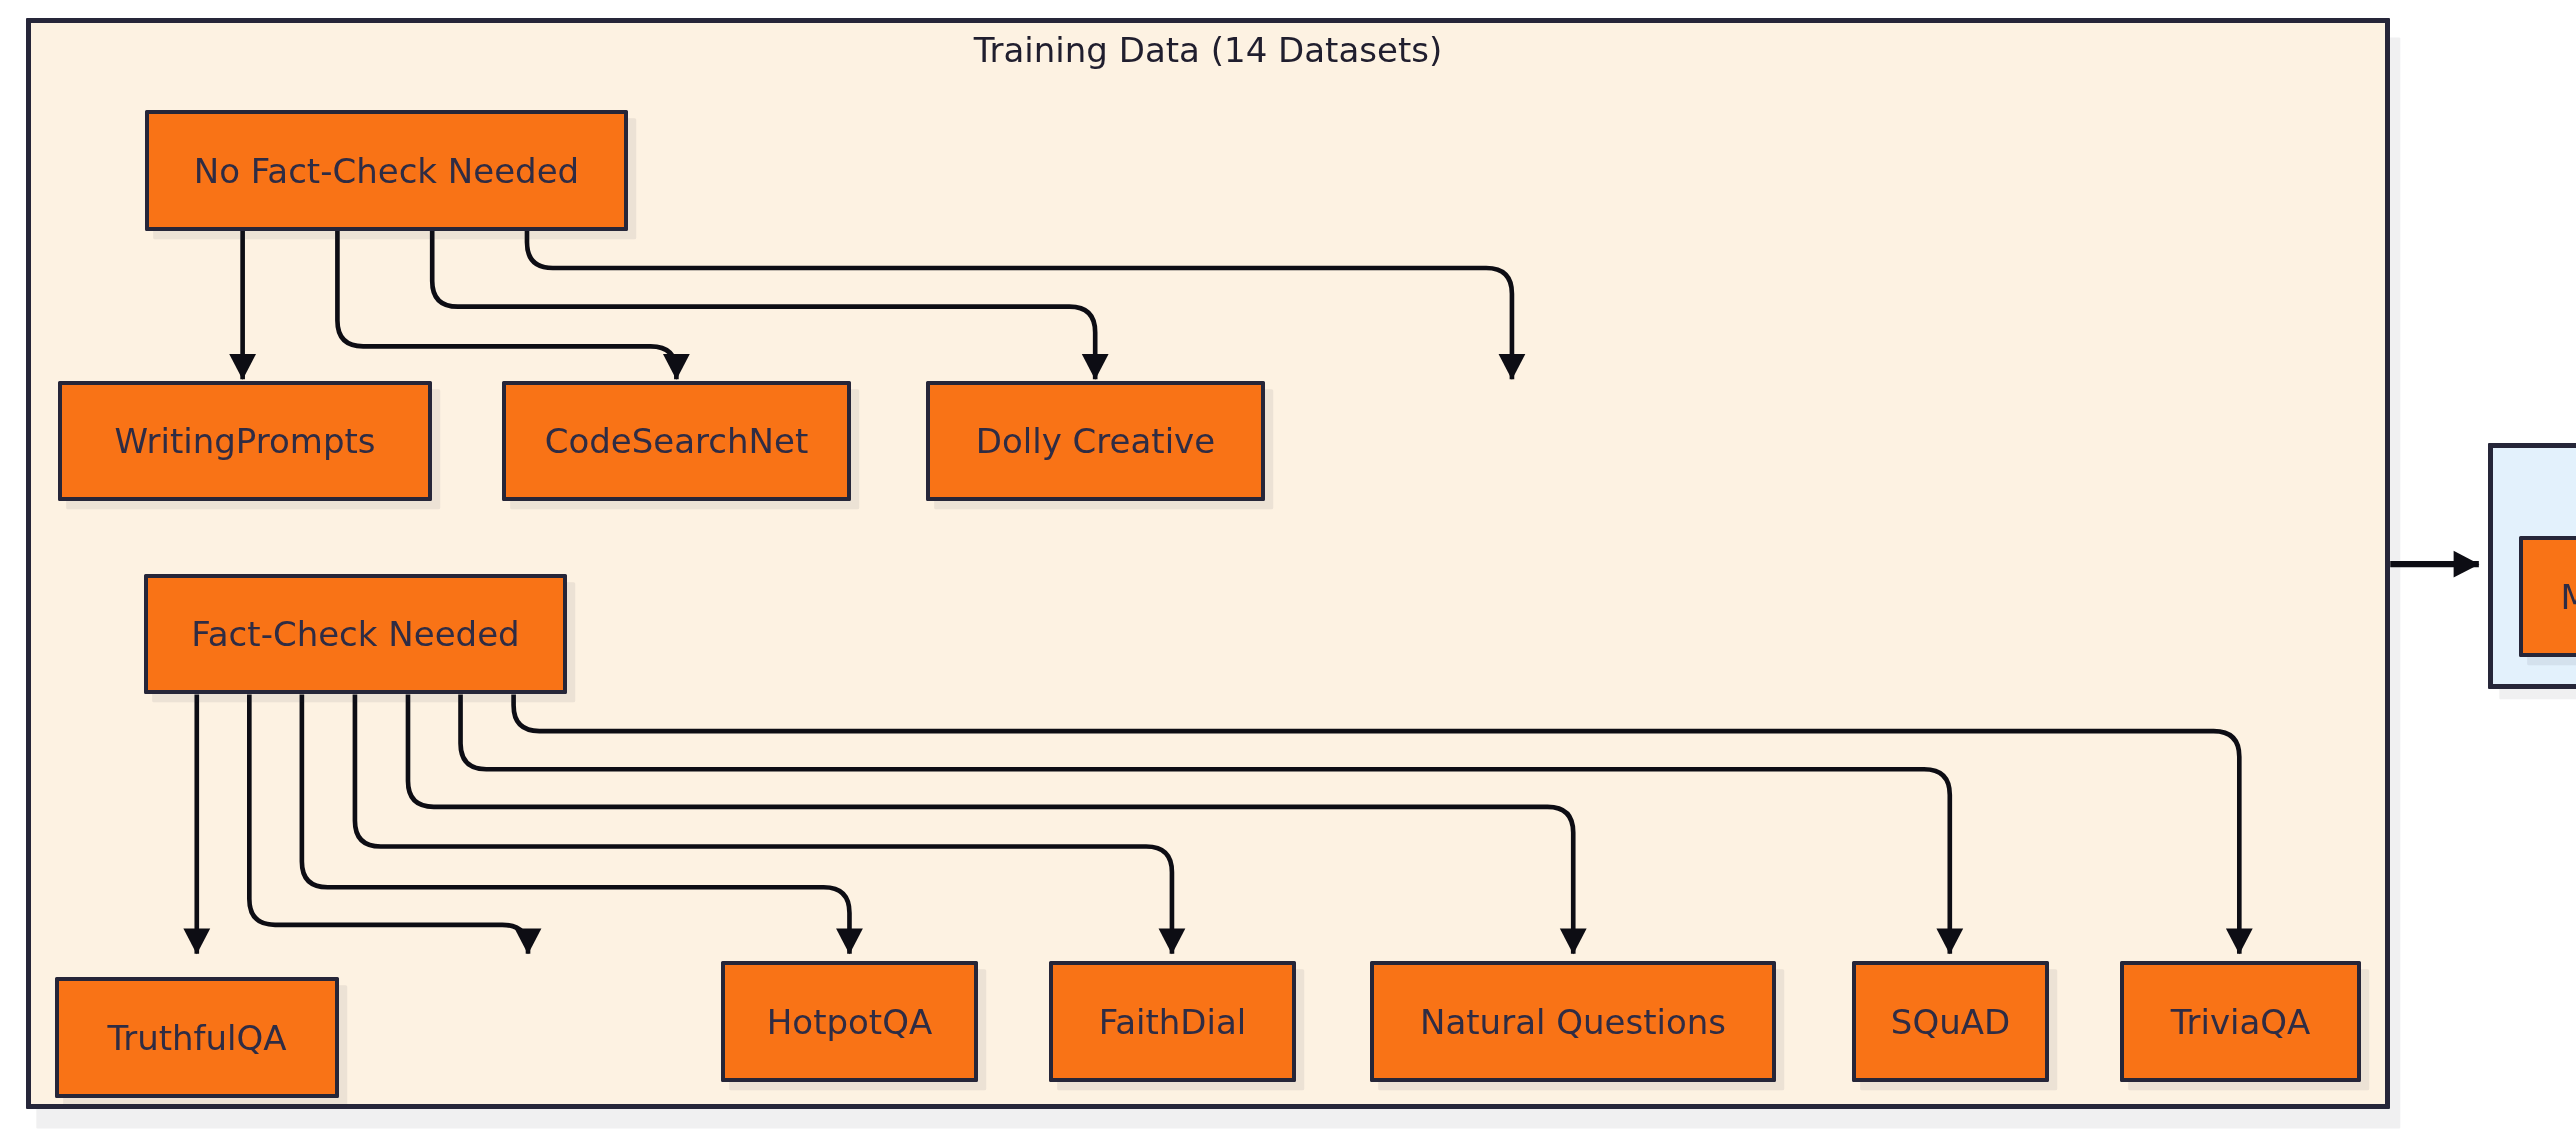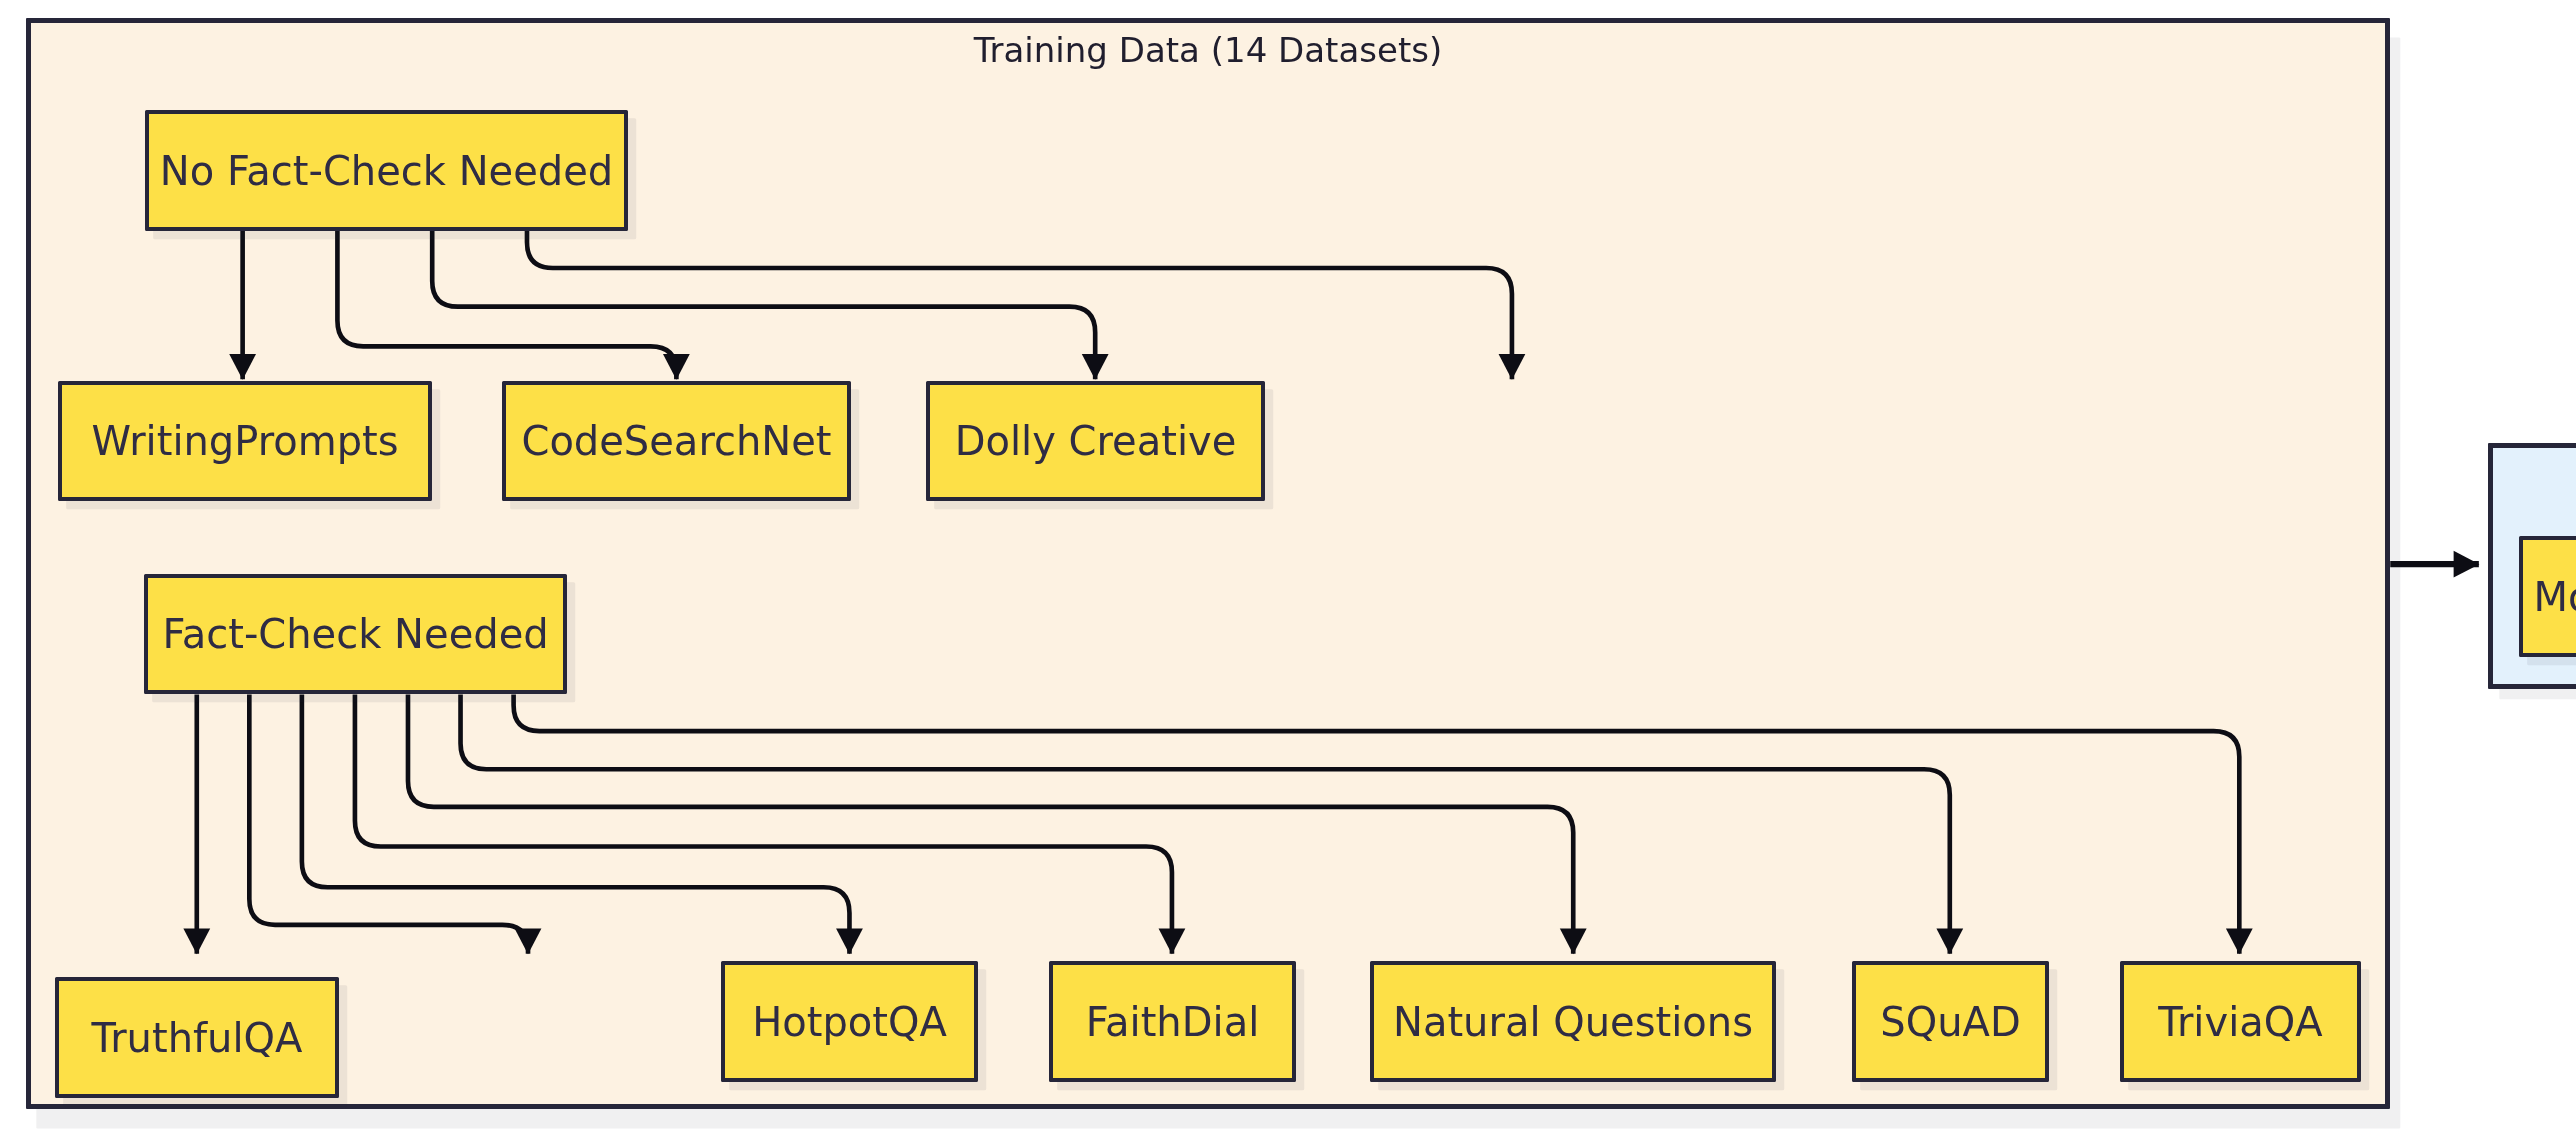--- a/index.html
+++ b/index.html
@@ -33,28 +33,28 @@
     text-align: center;
     font-size: 34px;
     font-weight: 500;
     color: #201e2e;
     letter-spacing: 0px;
     white-space: nowrap;
   }
   .node {
     position: absolute;
     box-sizing: border-box;
-    background: #fde047;
+    background: #f97316;
     border: 4.6px solid #262639;
     border-radius: 1.5px;
     box-shadow: 8.2px 8.2px 0 rgba(40, 40, 60, 0.08);
     display: flex;
     align-items: center;
     justify-content: center;
-    font-size: 40px;
+    font-size: 34px;
     font-weight: 500;
     color: #2f2c44;
     white-space: nowrap;
     text-align: center;
   }
   svg.edges {
     position: absolute;
     left: 0; top: 0;
     width: 3828px;
     height: 1131px;

